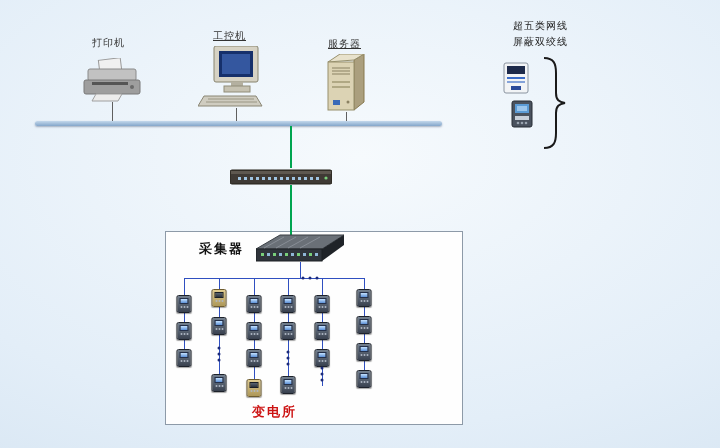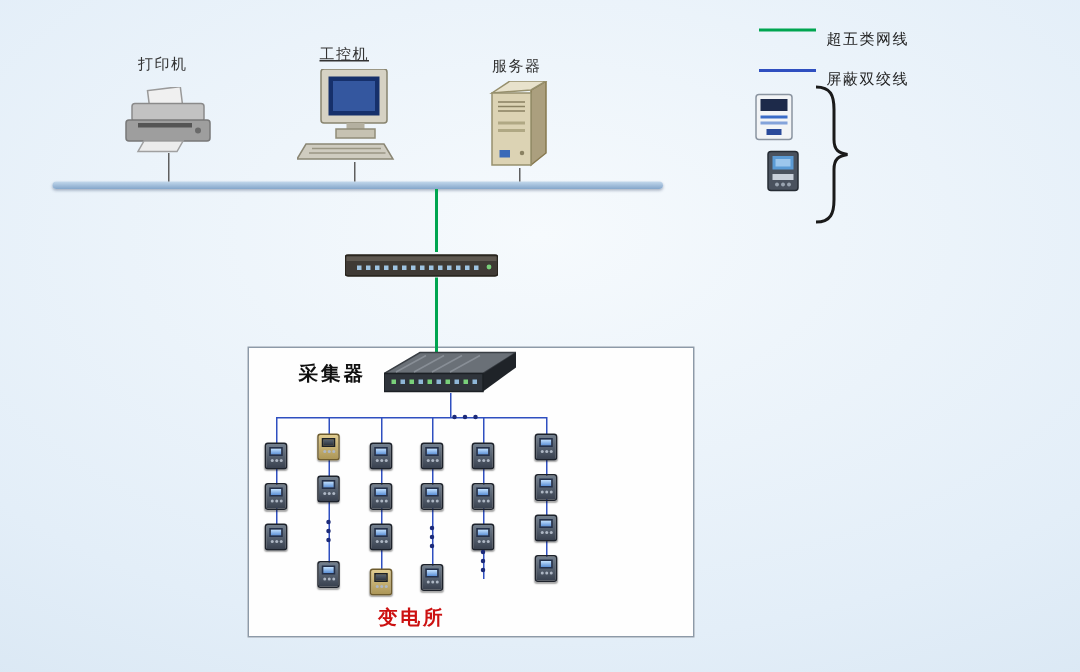--- a/index.html
+++ b/index.html
@@ -9,21 +9,21 @@
     background:radial-gradient(ellipse 120% 110% at 50% 35%, #f6fafd 0%, #e3eef8 55%, #cfe0ef 100%);
   }
   .abs{position:absolute;}
   .dev-label{position:absolute;font-size:10px;color:#333;letter-spacing:1px;white-space:nowrap;}
   .bus{
     position:absolute;left:35px;top:121px;width:407px;height:5px;border-radius:3px;
     background:linear-gradient(#c3d8ec,#84a6ca);box-shadow:0 1px 2px rgba(20,40,80,.35);
   }
   .wire{position:absolute;z-index:2;}
   .wires-layer{position:absolute;inset:0;z-index:2;}
-  .legend-row{position:absolute;display:flex;align-items:flex-start;height:12px;}
+  .legend-row{position:absolute;display:flex;align-items:flex-start;height:12px;flex-direction:column;}
   .legend-swatch{width:38px;height:2px;display:inline-block;}
   .legend-label{font-size:10px;color:#222;margin-left:7px;white-space:nowrap;letter-spacing:1px;}
   .box{
     position:absolute;left:165px;top:231px;width:296px;height:192px;
     background:#fefefe;border:1px solid #8d9aa8;z-index:1;
   }
   .collector-label{position:absolute;left:199px;top:240px;font-size:13px;font-weight:bold;color:#111;z-index:3;letter-spacing:2px;}
   .substation-label{position:absolute;left:252px;top:403px;font-size:13px;font-weight:bold;z-index:3;letter-spacing:2px;}
   .smart-label{position:absolute;left:588px;top:90px;font-size:15px;font-weight:bold;color:#111;letter-spacing:3px;}
   .meter{
@@ -42,21 +42,21 @@
   .dotsg i{width:3px;height:3px;border-radius:50%;background:#1b2a7a;}
   svg{display:block;}
 </style>
 </head>
 <body>
 
 <div class="canvas">
 
   <div class="dev-label" style="left:92px;top:36px;">打印机</div>
   <div class="dev-label" style="left:213px;top:29px;text-decoration:underline;">工控机</div>
-  <div class="dev-label" style="left:328px;top:37px;">服务器</div>
+  <div class="dev-label" style="left:328px;top:37px;text-decoration:underline;">服务器</div>
 
   <div class="abs" style="left:82px;top:58px;z-index:3;">
     <svg width="60" height="44" viewBox="0 0 60 44">
       <rect x="17" y="1" width="22" height="12" fill="#f0f0f0" stroke="#9a9a9a" transform="rotate(-7 28 7)"></rect>
       <rect x="6" y="11" width="48" height="12" rx="2" fill="#c2c2c2" stroke="#8a8a8a"></rect>
       <rect x="2" y="22" width="56" height="14" rx="2" fill="#9e9e9e" stroke="#787878"></rect>
       <rect x="10" y="24" width="36" height="3" fill="#555"></rect>
       <polygon points="14,36 40,36 36,43 10,43" fill="#ececec" stroke="#a0a0a0"></polygon>
       <circle cx="50" cy="29" r="2" fill="#6a6a6a"></circle>
     </svg>
@@ -113,21 +113,21 @@
           <rect x="86" y="9" width="3" height="3"></rect>
       </g>
       <circle cx="96" cy="10" r="1.6" fill="#79d07a"></circle>
     </svg>
   </div>
 
   <div class="legend-row" style="left:506px;top:19px;">
     <span class="legend-swatch" style="background: rgb(0, 165, 80);"></span>
     <span class="legend-label">超五类网线</span>
   </div>
-  <div class="legend-row" style="left:506px;top:46px;">
+  <div class="legend-row" style="left:506px;top:35px;">
     <span class="legend-swatch" style="background: rgb(47, 79, 192);"></span>
     <span class="legend-label">屏蔽双绞线</span>
   </div>
 
   <div class="abs" style="left:503px;top:62px;z-index:3;">
     <svg width="26" height="32" viewBox="0 0 26 32">
       <rect x="1" y="1" width="24" height="30" rx="2" fill="#f2f4f6" stroke="#8a94a0"></rect>
       <rect x="4" y="4" width="18" height="8" fill="#1d2a4a"></rect>
       <rect x="4" y="15" width="18" height="2" fill="#3a6cc8"></rect>
       <rect x="4" y="19" width="18" height="2" fill="#3a6cc8" opacity="0.6"></rect>

